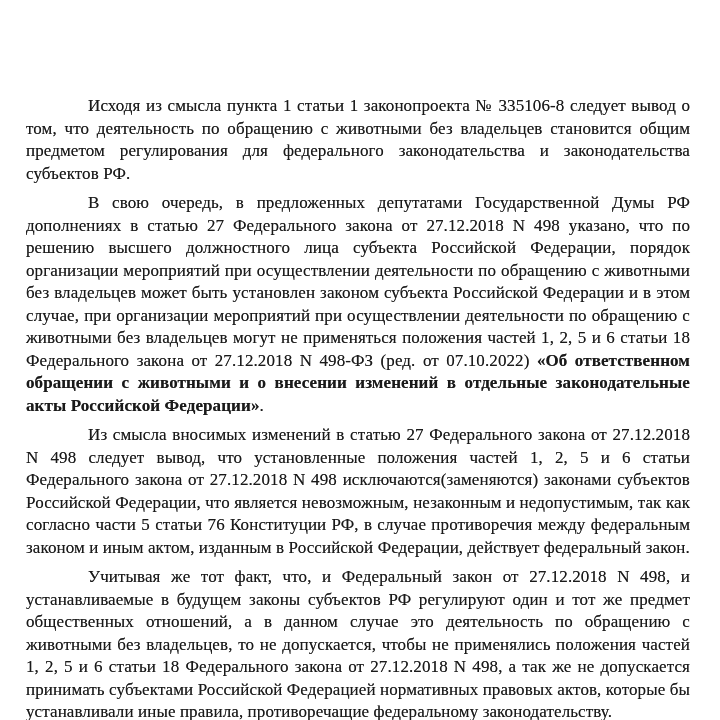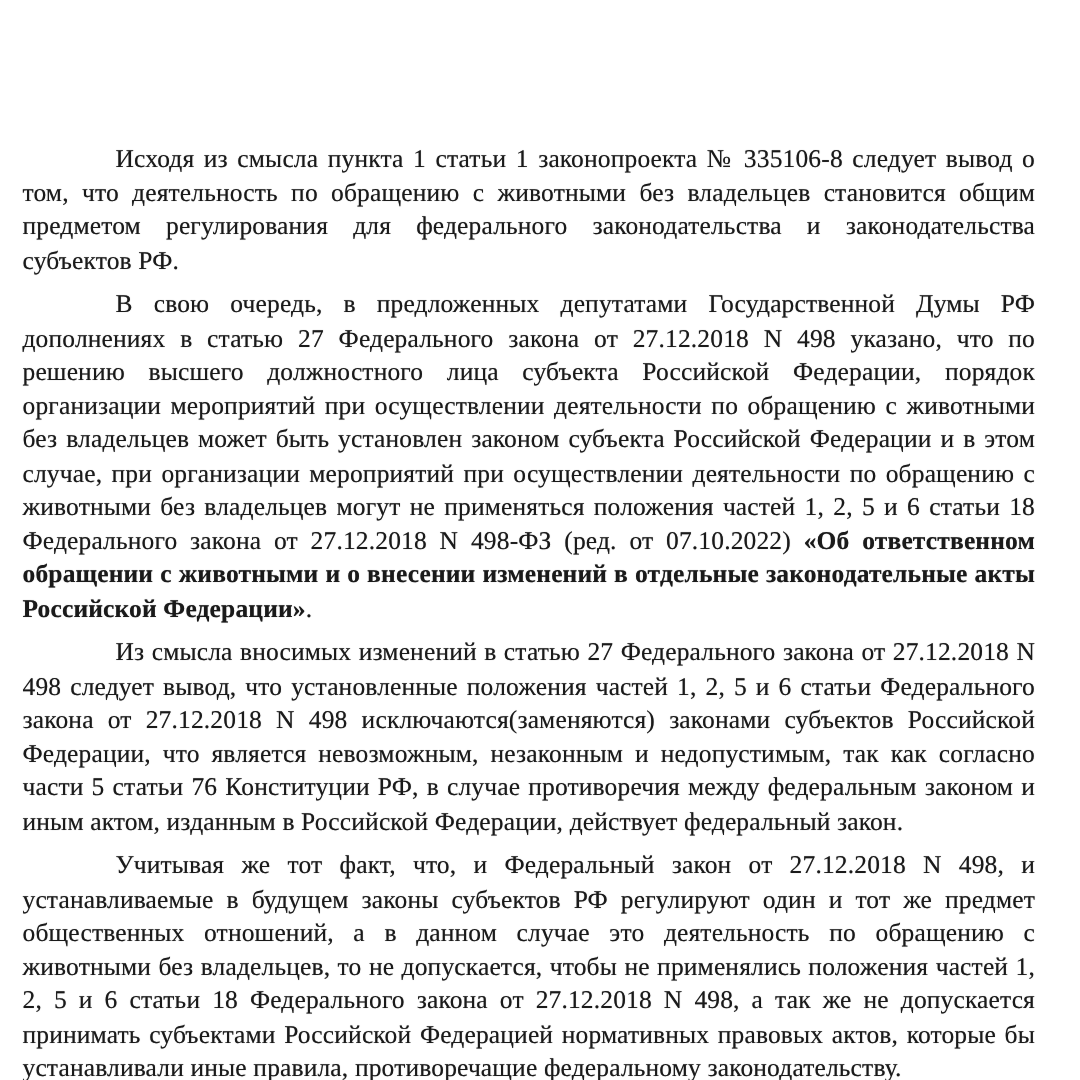--- a/index.html
+++ b/index.html
@@ -7,21 +7,21 @@
     padding: 0;
     background: #ffffff;
   }
   .page {
     position: relative;
     width: 720px;
     height: 720px;
     background: #ffffff;
     overflow: hidden;
     box-sizing: border-box;
-    padding: 95px 30px 0 15px;
+    padding: 95px 30px 0 26px;
   }
   .doc-text p {
     margin: 0 0 7px 0;
     font-family: "Liberation Serif", "DejaVu Serif", serif;
     font-size: 17px;
     line-height: 22.5px;
     color: #1a1a1a;
     text-align: justify;
     text-indent: 62px;
     letter-spacing: 0.1px;

